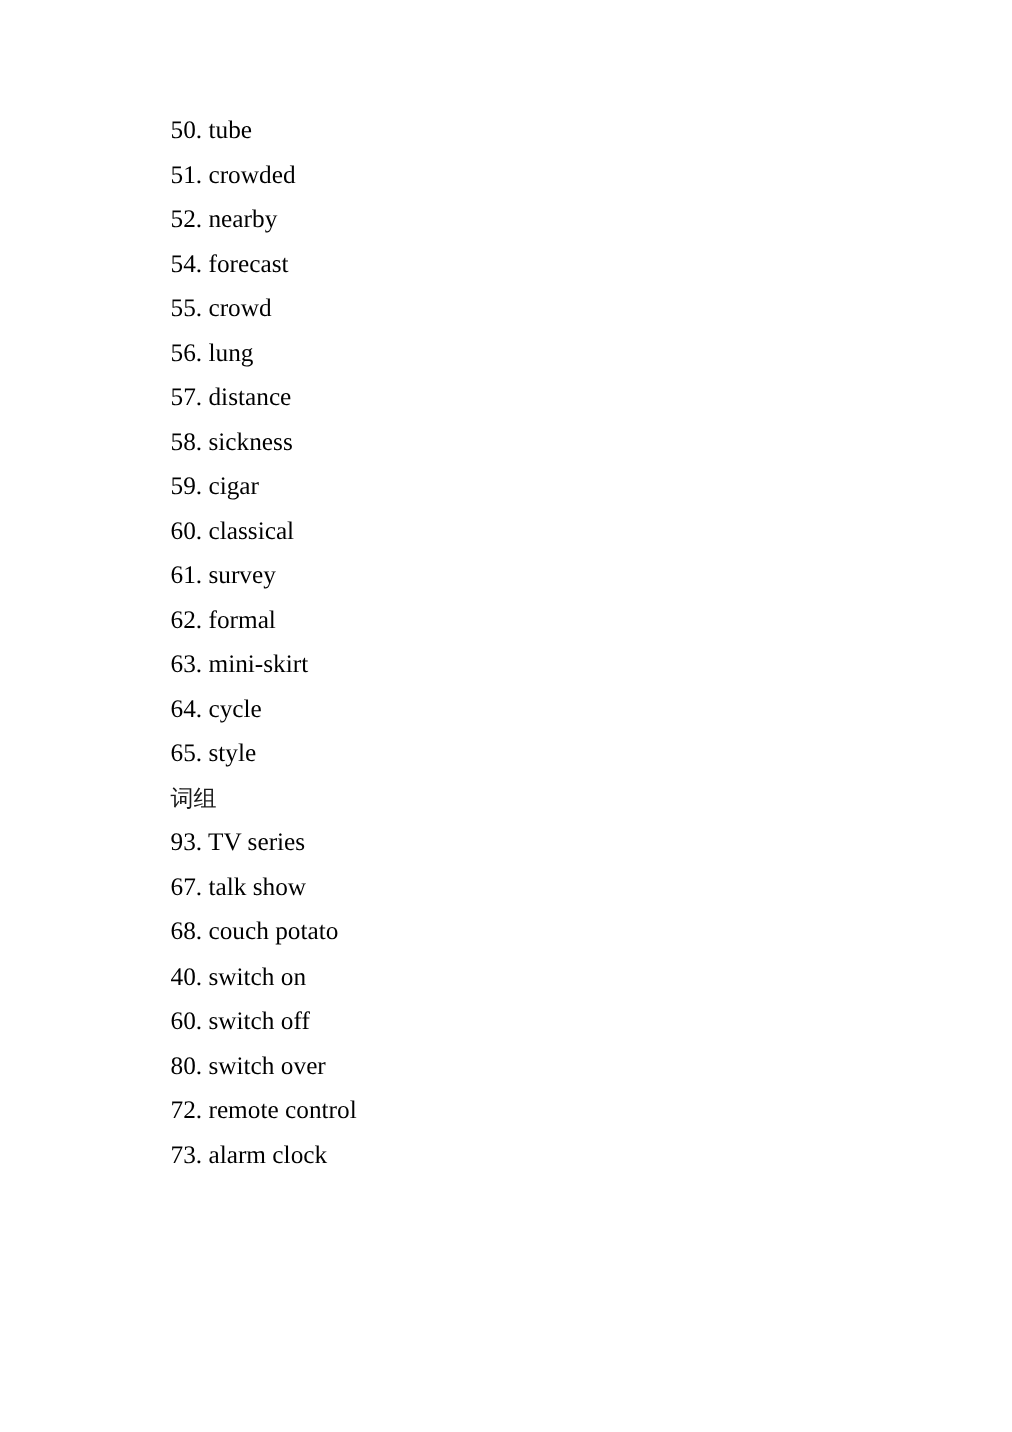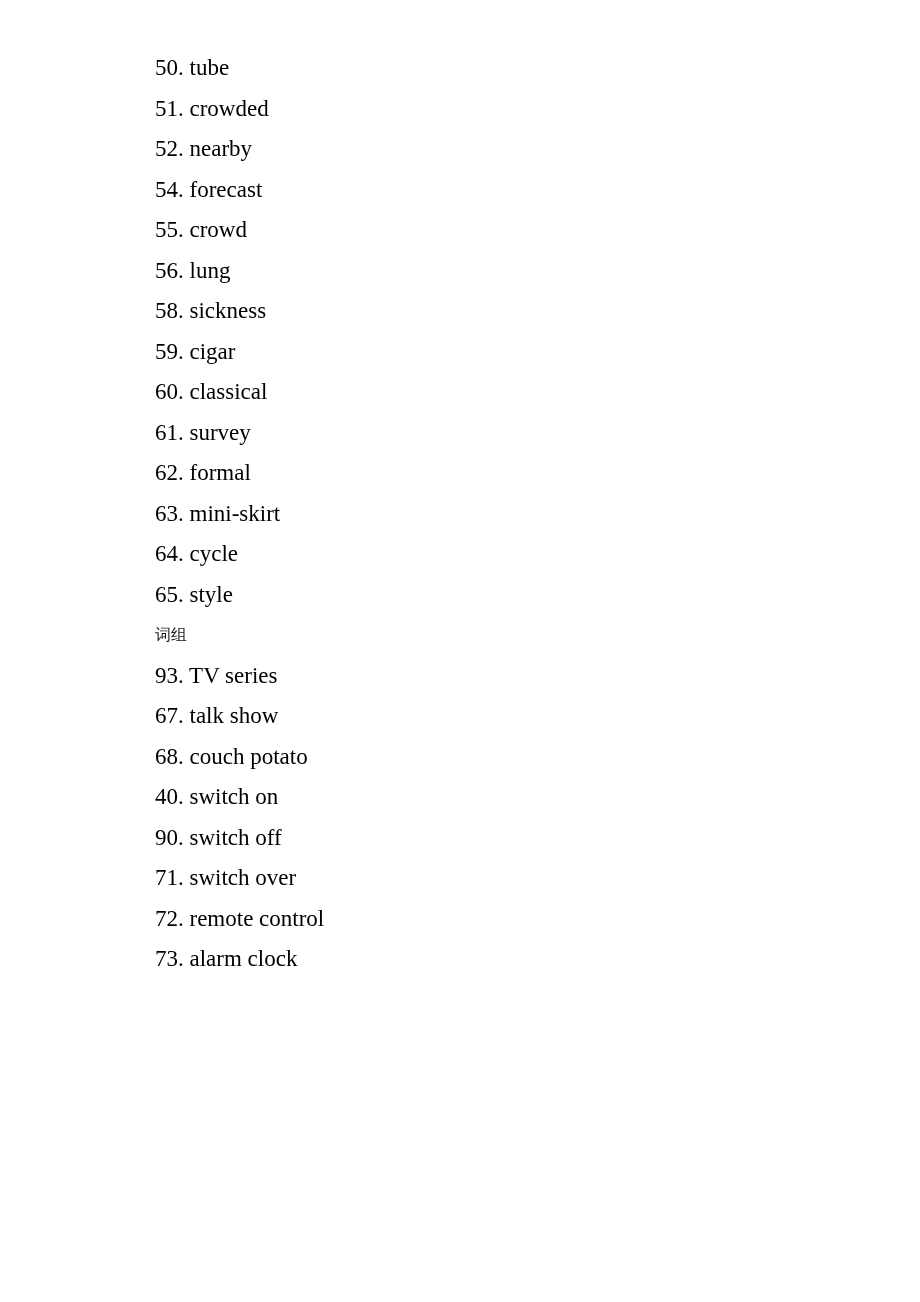--- a/index.html
+++ b/index.html
@@ -35,70 +35,71 @@
     user-select: none;
     z-index: 0;
   }
 
   #content {
     position: absolute;
     left: 0;
     top: 0;
     width: 778px;
     z-index: 1;
-    padding-top: 48px;
+    padding-top: 98px;
     box-sizing: border-box;
   }
 
   .line {
     margin: 0;
     padding: 0 0 0 155px;
     height: 40.5px;
     line-height: 40.5px;
     font-size: 23px;
     color: #000000;
     white-space: pre;
   }
 
   .line.entry {
     font-family: "Liberation Serif", "DejaVu Serif", serif;
   }
 
   .line.heading-cn {
     font-family: "DejaVu Sans", "Liberation Sans", sans-serif;
-    font-size: 16px;
+    font-size: 21px;
     color: #1a1a1a;
   }
 </style>
 </head>
 <body>
 
 <div id="page">
 
 
   <div id="content">
 
   <div class="line entry">50. tube</div>
       <div class="line entry">51. crowded</div>
       <div class="line entry">52. nearby</div>
       <div class="line entry">54. forecast</div>
       <div class="line entry">55. crowd</div>
       <div class="line entry">56. lung</div>
+      <div class="line entry">57. distance</div>
       <div class="line entry">58. sickness</div>
       <div class="line entry">59. cigar</div>
       <div class="line entry">60. classical</div>
       <div class="line entry">61. survey</div>
       <div class="line entry">62. formal</div>
       <div class="line entry">63. mini-skirt</div>
       <div class="line entry">64. cycle</div>
       <div class="line entry">65. style</div>
       <div class="line heading-cn">词组</div>
       <div class="line entry">93. TV series</div>
       <div class="line entry">67. talk show</div>
       <div class="line entry">68. couch potato</div>
       <div class="line entry">40. switch on</div>
-      <div class="line entry">90. switch off</div>
-      <div class="line entry">71. switch over</div>
+      <div class="line entry">60. switch off</div>
+      <div class="line entry">80. switch over</div>
       <div class="line entry">72. remote control</div>
       <div class="line entry">73. alarm clock</div>
     </div>
 
 </div>
 
 </body></html>

